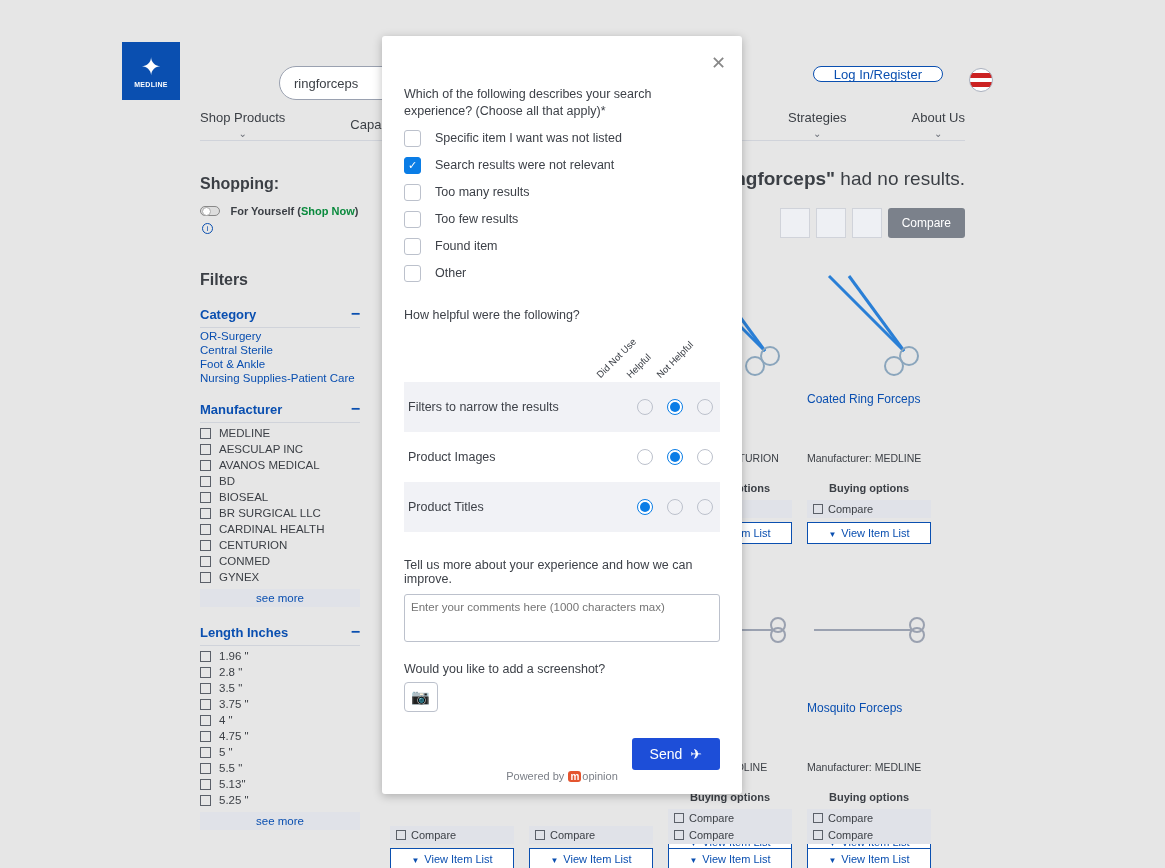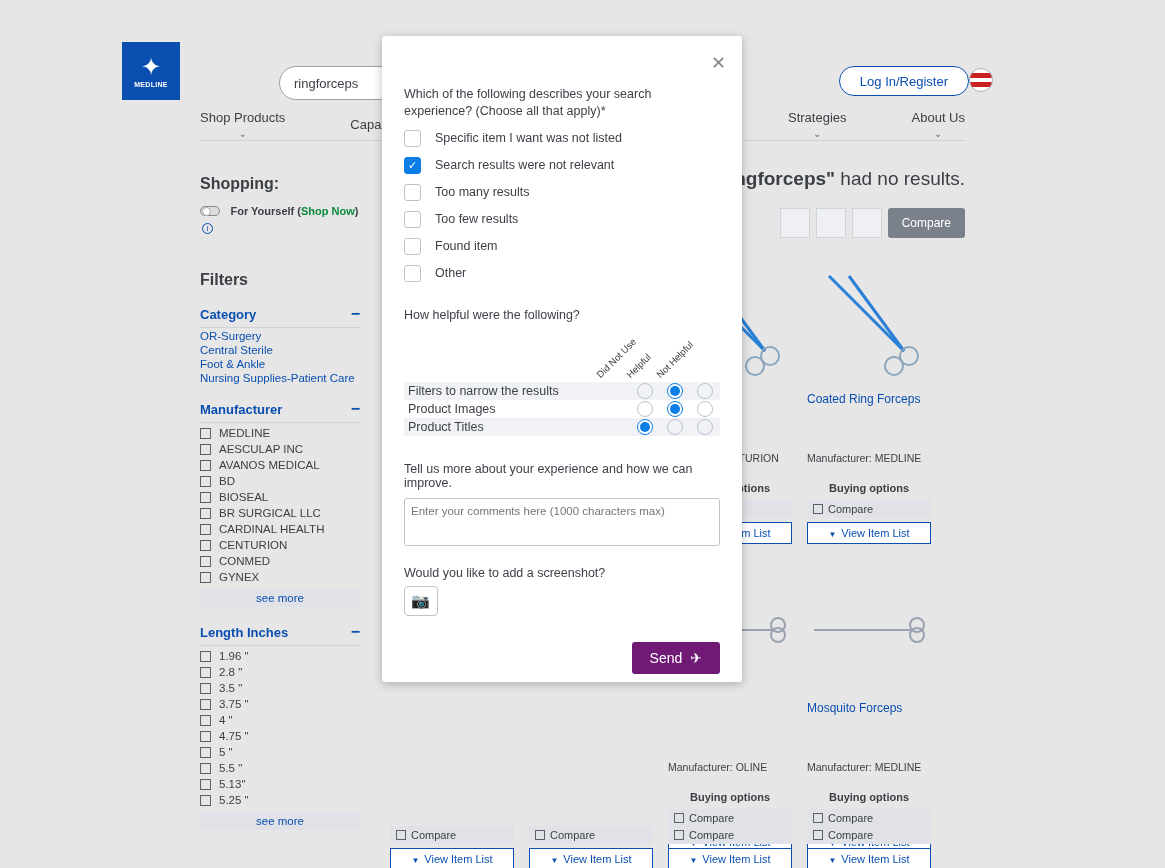--- a/index.html
+++ b/index.html
@@ -2,21 +2,21 @@
 <html><head>
 <meta charset="utf-8">
 <style>
 * { box-sizing: border-box; margin: 0; padding: 0; font-family: Arial, Helvetica, sans-serif; }
 body { background: #e6e6e6; width: 1165px; height: 868px; position: relative; overflow: hidden; }
 .logo { position: absolute; left: 122px; top: 42px; width: 58px; height: 58px; background: #0a4fb0; display: flex; flex-direction: column; align-items: center; justify-content: center; }
 .logo-star { color: #fff; font-size: 24px; line-height: 1; }
 .logo-text { color: #fff; font-size: 7px; font-weight: bold; letter-spacing: 0.3px; margin-top: 2px; }
 .search-wrap { position: absolute; left: 279px; top: 66px; width: 375px; height: 34px; background: #fff; border: 1px solid #9aa1b0; border-radius: 17px; display: flex; align-items: center; padding: 0 14px; }
 .search-input { border: none; outline: none; flex: 1; font-size: 13px; color: #3b3f45; background: transparent; }
-.login-btn { position: absolute; right: 196px; top: 66px; height: 30px; padding: 0 20px; border: 1px solid #0a4fb0; border-radius: 15px; background: #fff; color: #0a4fb0; font-size: 13px; font-weight: 500; display: flex; align-items: center; }
+.login-btn { position: absolute; right: 222px; top: 66px; height: 16px; padding: 0 20px; border: 1px solid #0a4fb0; border-radius: 15px; background: #fff; color: #0a4fb0; font-size: 13px; font-weight: 500; display: flex; align-items: center; }
 .flag { position: absolute; right: 172px; top: 68px; width: 24px; height: 24px; border: 1px solid #aab1bf; border-radius: 50%; background: linear-gradient(#fff 0 20%, #c22 20% 40%, #fff 40% 60%, #c22 60% 80%, #fff 80% 100%); }
 
 .nav { position: absolute; top: 109px; left: 200px; right: 200px; height: 32px; display: flex; align-items: center; gap: 65px; border-bottom: 1px solid #d0d3da; color: #3b3f45; font-size: 13px; }
 .nav-item { display: flex; align-items: center; gap: 3px; flex-direction: column; }
 .chev { font-size: 10px; color: #6a6e77; }
 
 
 .left-col { position: absolute; left: 200px; top: 175px; width: 160px; }
 .shopping-hdr { font-size: 16px; font-weight: bold; color: #3b3f45; margin-bottom: 8px; }
 .toggle { width: 20px; height: 10px; border: 1px solid #888; border-radius: 5px; display: inline-block; vertical-align: middle; position: relative; background: #ddd; margin-right: 6px; }
@@ -63,33 +63,33 @@
 .opt-row { display: flex; align-items: center; gap: 14px; margin-top: 10px; }
 .cb { width: 17px; height: 17px; border: 1px solid #bcc1cc; border-radius: 3px; flex-shrink:0; }
 .cb.checked { background: #0a7de6; border-color: #0a7de6; display:flex; align-items:center; justify-content:center; }
 .cb.checked::after { content: '✓'; color: #fff; font-size: 11px; }
 .opt-lbl { font-size: 12.5px; color: #3d4148; }
 
 .q2 { font-size: 12.5px; color: #3d4148; margin-top: 26px; }
 .matrix { margin-top: 10px; position: relative; }
 .matrix-hdrs { position: relative; height: 50px; }
 .mh { position: absolute; font-size: 9.5px; color: #3d4148; transform: rotate(-45deg); transform-origin: left bottom; white-space: nowrap; }
-.matrix-row { display: flex; align-items: center; height: 18px; font-size: 12.5px; color: #3d4148; border-bottom: 0; }
+.matrix-row { display: flex; align-items: center; height: 50px; font-size: 12.5px; color: #3d4148; border-bottom: 0; }
 .matrix-row:nth-child(odd) { background: #f1f2f6; }
 .matrix-row .lbl { flex: 1; padding-left: 4px; }
 .radio-cell { width: 30px; display: flex; justify-content: center; }
 .rd { width: 16px; height: 16px; border: 1px solid #bcc1cc; border-radius: 50%; display: flex; align-items: center; justify-content: center; }
 .rd.sel { border-color: #0a7de6; background:#fff; }
 .rd.sel::after { content: ''; width: 10px; height: 10px; background: #0a7de6; border-radius: 50%; }
 
 .q3 { font-size: 12.5px; color: #3d4148; margin-top: 26px; }
 .ta { width: 100%; height: 48px; border: 1px solid #bcc1cc; border-radius: 3px; margin-top: 8px; padding: 6px; font-size: 11.5px; color: #888; resize: none; font-family: inherit; }
 .q4 { font-size: 12.5px; color: #3d4148; margin-top: 16px; }
 .cam { width: 34px; height: 30px; border: 1px solid #bcc1cc; border-radius: 4px; display: flex; align-items: center; justify-content: center; margin-top: 6px; color: #3d4148; font-size: 15px; }
-.send-btn { background: #701a75; color: #fff; border: none; border-radius: 3px; padding: 8px 18px; font-size: 14px; float: right; margin-top: 26px; display: flex; align-items: center; gap: 8px; margin-left: 44px; }
+.send-btn { background: #1d4ed8; color: #fff; border: none; border-radius: 3px; padding: 8px 18px; font-size: 14px; float: right; margin-top: 26px; display: flex; align-items: center; gap: 8px; margin-left: 44px; }
 .powered { clear: both; text-align: center; font-size: 11px; color: #7b7f87; margin-top: 6px; padding-bottom: 4px; }
 .powered b { color: #fff; background: #e4552f; border-radius: 3px; padding: 0 2px; font-size: 10px; margin: 0 1px; font-weight: bold;}
 
 svg.forceps { width: 120px; height: 120px; }
 </style>
 </head>
 <body>
 
 <div class="logo">
   <span class="logo-star">✦</span>
@@ -415,20 +415,23 @@
 
     <div class="q4">Would you like to add a screenshot?</div>
     <div class="cam">
         <span>📷</span>
       </div>
 
     <button class="send-btn">
       <span>Send</span>
       <span>✈</span>
     </button>
+    <div class="powered">
+      <span>Powered by </span><b>m</b><span>opinion</span>
+    </div>
   </div>
 </div>
 
 <div style="position: absolute; left: 390px; top: 820px; display: flex; gap: 15px;">
     <div style="width:124px">
       <div class="cmp-row">
         <span class="cbox"></span>
         <span>Compare</span>
       </div>
       <div class="view-btn"><span class="tri">▼</span><span>View Item List</span></div>

